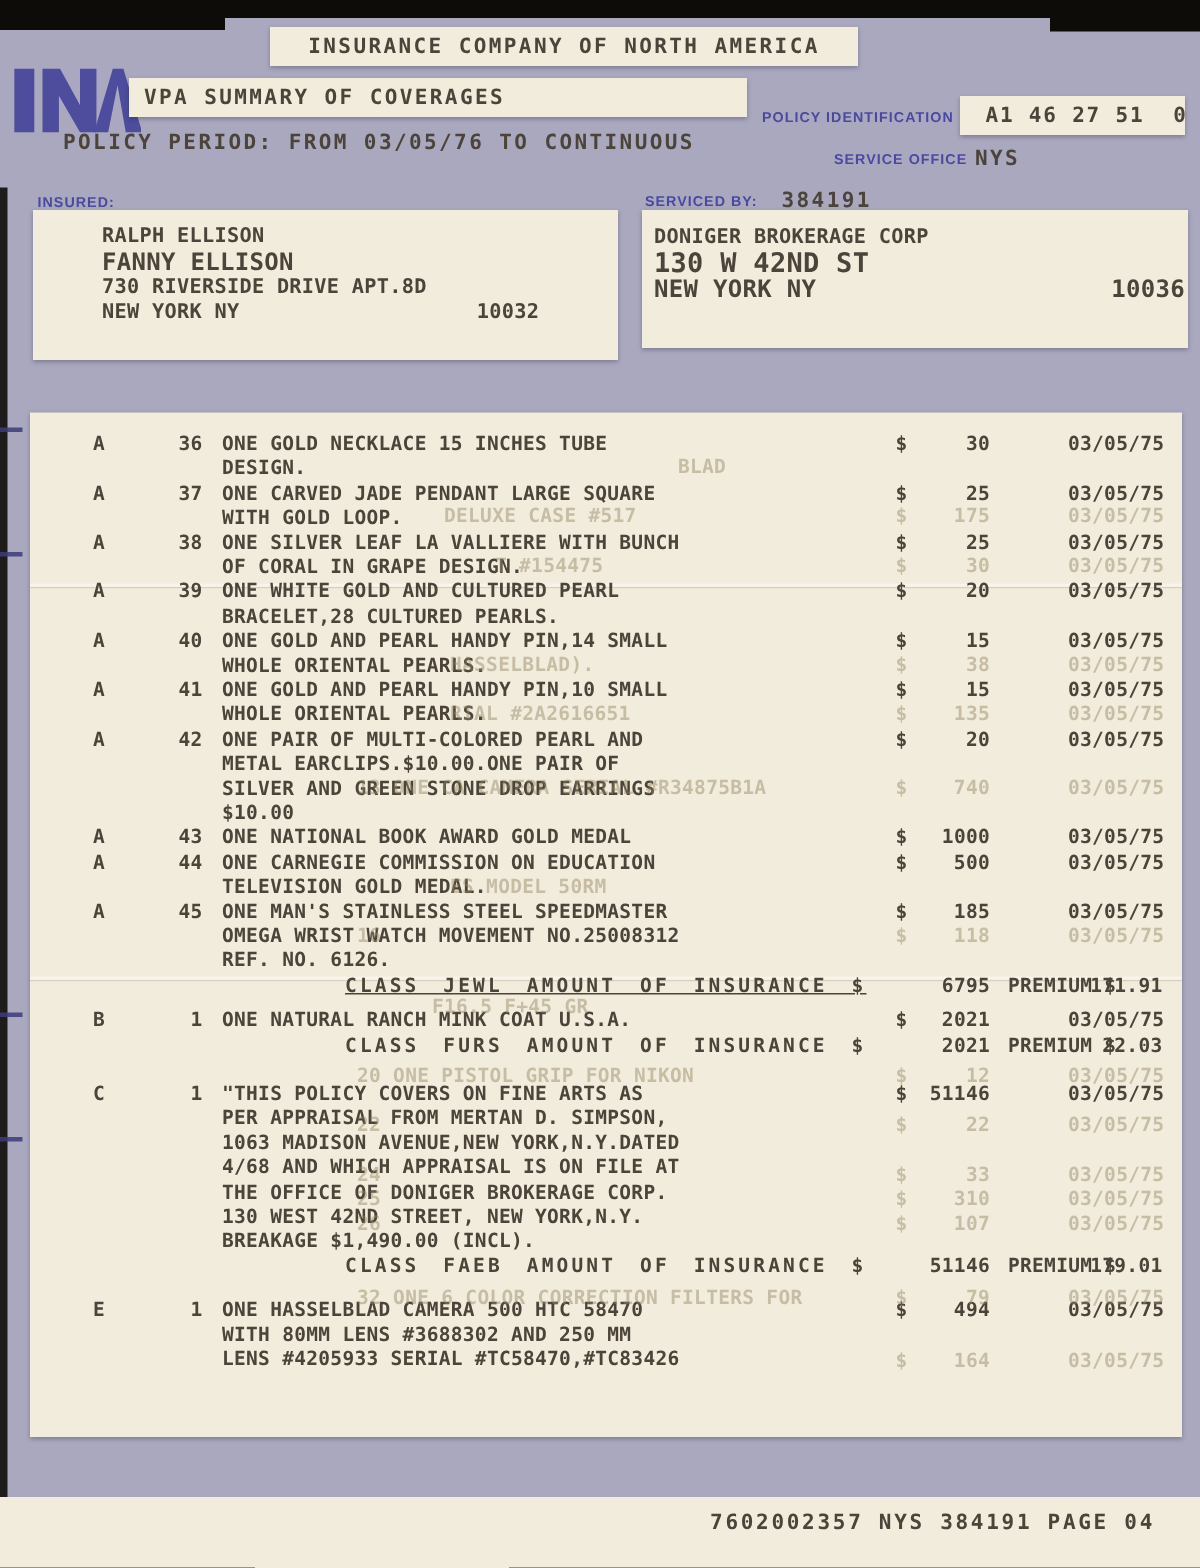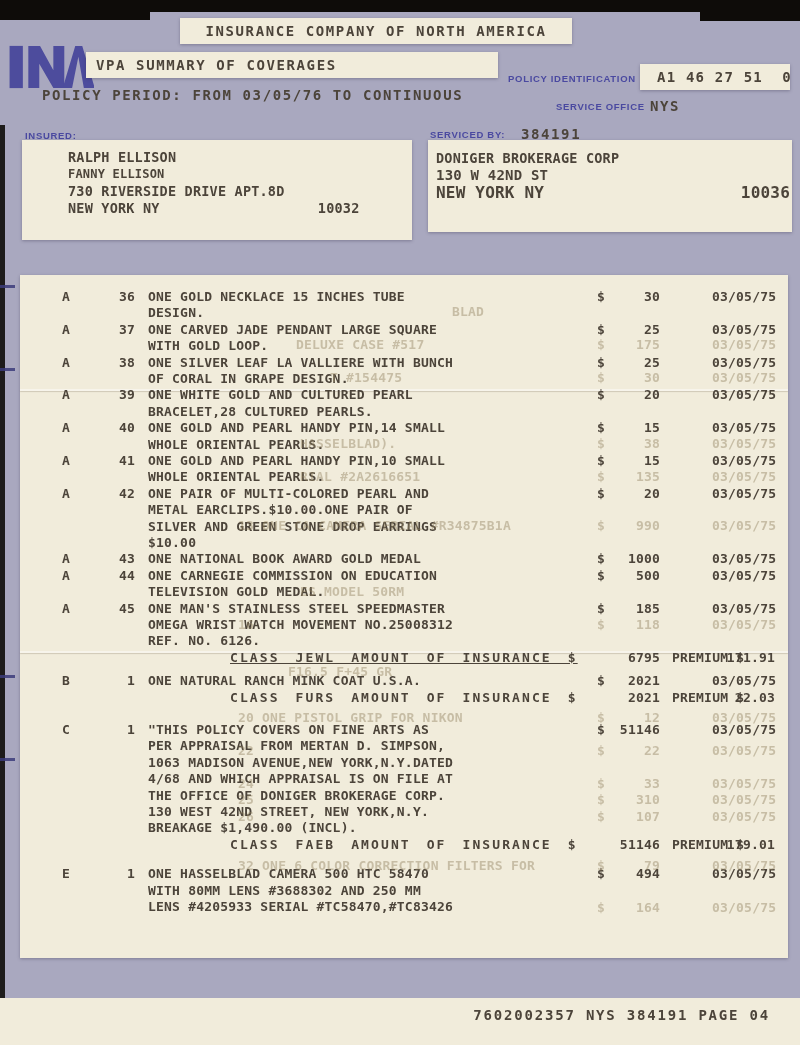--- a/index.html
+++ b/index.html
@@ -61,32 +61,32 @@
 
   <div class="abs typed-lg" style="left:42px;top:86px;">POLICY PERIOD: FROM 03/05/76 TO CONTINUOUS</div>
 
   <div class="abs label-blue" style="left:556px;top:101px;">SERVICE OFFICE</div>
   <div class="abs typed-lg" style="left:650px;top:97px;">NYS</div>
 
   <div class="abs label-blue" style="left:25px;top:130px;">INSURED:</div>
   <div class="paper" style="left:22px;top:140px;width:390px;height:100px;">
     <div id="insured-address" style="padding:9px 0 0 46px;">
         <div class="typed" style="font-size: 13.5px; line-height: 17px;">RALPH ELLISON</div>
-        <div class="typed" style="font-size: 12px; line-height: 17px;">FANNY ELLISON</div>
+        <div class="typed" style="font-size: 16px; line-height: 17px;">FANNY ELLISON</div>
         <div class="typed" style="font-size: 13.5px; line-height: 17px;">730 RIVERSIDE DRIVE APT.8D</div>
         <div class="typed" style="font-size: 13.5px; line-height: 17px;">NEW YORK NY                   10032</div>
       </div>
   </div>
 
   <div class="abs label-blue" style="left:430px;top:129px;">SERVICED BY:</div>
   <div class="abs typed-lg" style="left:521px;top:125px;">384191</div>
   <div class="paper" style="left:428px;top:140px;width:364px;height:92px;">
     <div id="broker-address" style="padding:10px 0 0 8px;">
         <div class="typed" style="font-size: 13.5px; line-height: 17px;">DONIGER BROKERAGE CORP</div>
-        <div class="typed" style="font-size: 14px; line-height: 17px;">130 W 42ND ST</div>
+        <div class="typed" style="font-size: 18px; line-height: 17px;">130 W 42ND ST</div>
         <div class="typed" style="font-size: 16px; line-height: 17px;">NEW YORK NY                    10036</div>
       </div>
   </div>
 
   <div class="paper" style="left:20px;top:275px;width:768px;height:683px;" id="schedule-panel">
     <div class="crease" style="top:114px;"></div>
     <div class="crease" style="top:376px;"></div>
   <div class="typed row-letter" style="left: 42px; top: 14px; position: absolute;">A</div>
       <div class="typed num-col" style="left: 80px; top: 14px; width: 35px; position: absolute;">36</div>
       <div class="typed" style="left: 128px; top: 14px; position: absolute;">ONE GOLD NECKLACE 15 INCHES TUBE</div>
@@ -209,21 +209,21 @@
       <div class="typed ghost" style="left: 280px; top: 161px; position: absolute;">HASSELBLAD).</div>
       <div class="typed ghost" style="left: 577px; top: 161px; position: absolute;">$</div>
       <div class="typed ghost amt-col" style="left: 540px; top: 161px; width: 100px; position: absolute;">38</div>
       <div class="typed ghost" style="left: 692px; top: 161px; position: absolute;">03/05/75</div>
       <div class="typed ghost" style="left: 280px; top: 194px; position: absolute;">RIAL #2A2616651</div>
       <div class="typed ghost" style="left: 577px; top: 194px; position: absolute;">$</div>
       <div class="typed ghost amt-col" style="left: 540px; top: 194px; width: 100px; position: absolute;">135</div>
       <div class="typed ghost" style="left: 692px; top: 194px; position: absolute;">03/05/75</div>
       <div class="typed ghost" style="left: 218px; top: 243px; position: absolute;">13 ONE CA CAMERA SERIAL #R34875B1A</div>
       <div class="typed ghost" style="left: 577px; top: 243px; position: absolute;">$</div>
-      <div class="typed ghost amt-col" style="left: 540px; top: 243px; width: 100px; position: absolute;">990</div>
+      <div class="typed ghost amt-col" style="left: 540px; top: 243px; width: 100px; position: absolute;">740</div>
       <div class="typed ghost" style="left: 692px; top: 243px; position: absolute;">03/05/75</div>
       <div class="typed ghost" style="left: 280px; top: 309px; position: absolute;">ES MODEL 50RM</div>
       <div class="typed ghost" style="left: 218px; top: 342px; position: absolute;">16</div>
       <div class="typed ghost" style="left: 577px; top: 342px; position: absolute;">$</div>
       <div class="typed ghost amt-col" style="left: 540px; top: 342px; width: 100px; position: absolute;">118</div>
       <div class="typed ghost" style="left: 692px; top: 342px; position: absolute;">03/05/75</div>
       <div class="typed ghost" style="left: 268px; top: 389px; position: absolute;">F16.5 F+45 GR</div>
       <div class="typed ghost" style="left: 218px; top: 435px; position: absolute;">20 ONE PISTOL GRIP FOR NIKON</div>
       <div class="typed ghost" style="left: 577px; top: 435px; position: absolute;">$</div>
       <div class="typed ghost amt-col" style="left: 540px; top: 435px; width: 100px; position: absolute;">12</div>

